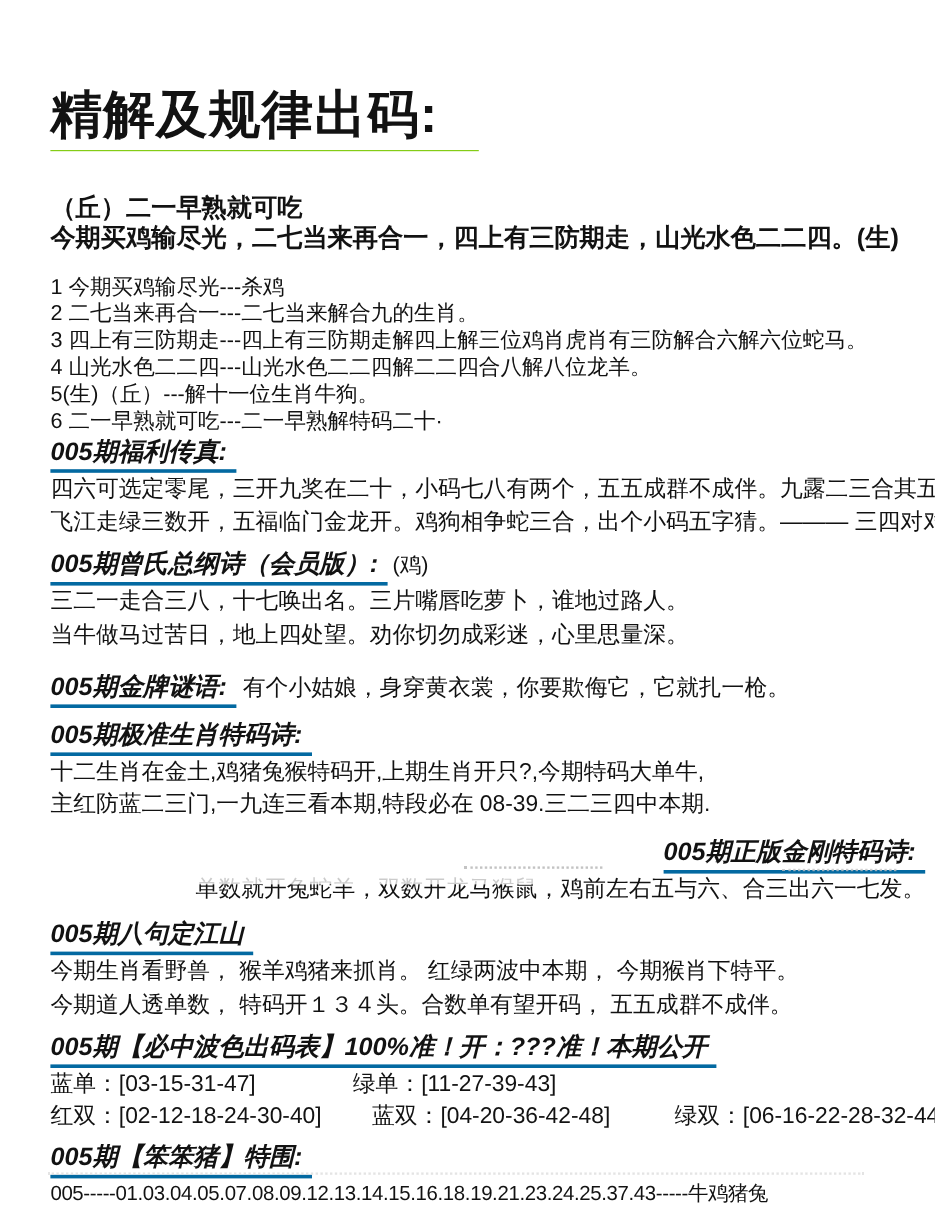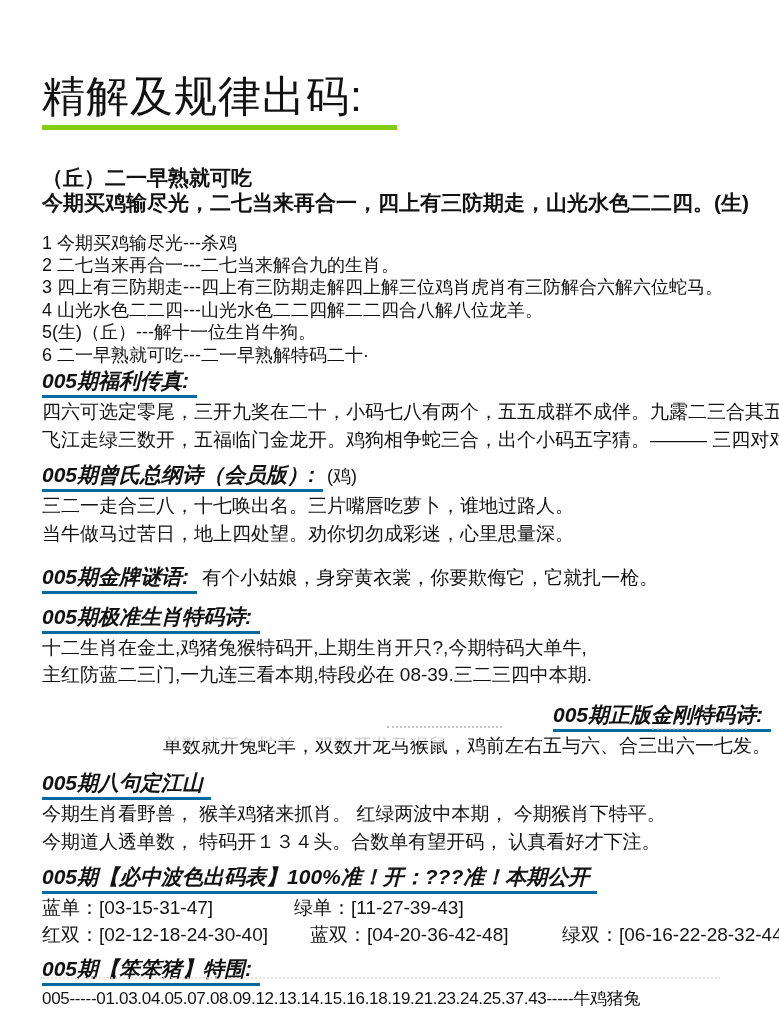--- a/index.html
+++ b/index.html
@@ -6,22 +6,22 @@
   body{
     width:779px;height:1024px;overflow:hidden;background:#ffffff;color:#121212;
     font-family:"Liberation Sans","DejaVu Sans",sans-serif;
     -webkit-font-smoothing:antialiased;
   }
   .page{position:relative;width:779px;height:1024px;box-sizing:border-box;padding:42px 8px 0 42px;}
   .nowrap{white-space:nowrap;}
 
   
   .title{
-    display:inline-block;font-size:43px;font-weight:normal;line-height:50px;
-    letter-spacing:1px;border-bottom:5px solid #84cc16;padding:0 34px 4px 0;
+    display:inline-block;font-size:43px;font-weight:bold;line-height:50px;
+    letter-spacing:1px;border-bottom:1px solid #84cc16;padding:0 34px 4px 0;
   }
 
   
   .intro{margin-top:6px;font-weight:bold;font-size:21px;line-height:25px;}
 
   
   .notes{margin-top:17px;font-size:18px;line-height:22.4px;}
 
   
   .hdr{
@@ -110,21 +110,21 @@
     <div><span class="hdr">005期正版金刚特码诗:</span></div>
     <div class="line nowrap">单数就开兔蛇羊，双数开龙马猴鼠，鸡前左右五与六、合三出六一七发。</div>
     <div class="artifact artifact-wipe"></div>
     <div class="artifact artifact-a"></div>
     <div class="artifact artifact-b"></div>
   </div>
 
   <div class="sec sec-bajv">
     <div><span class="hdr">005期八句定江山</span></div>
     <div class="line nowrap">今期生肖看野兽， 猴羊鸡猪来抓肖。 红绿两波中本期， 今期猴肖下特平。</div>
-    <div class="line nowrap">今期道人透单数， 特码开１３４头。合数单有望开码， 认真看好才下注。</div>
+    <div class="line nowrap">今期道人透单数， 特码开１３４头。合数单有望开码， 五五成群不成伴。</div>
   </div>
 
   <div class="sec sec-bose">
     <div><span class="hdr">005期【必中波色出码表】100%准！开：???准！本期公开</span></div>
     <div class="bose-row">
       <span class="c2">蓝单：[03-15-31-47]</span>
       <span class="c3">绿单：[11-27-39-43]</span>
     </div>
     <div class="bose-row">
       <span class="c1">红双：[02-12-18-24-30-40]</span>

